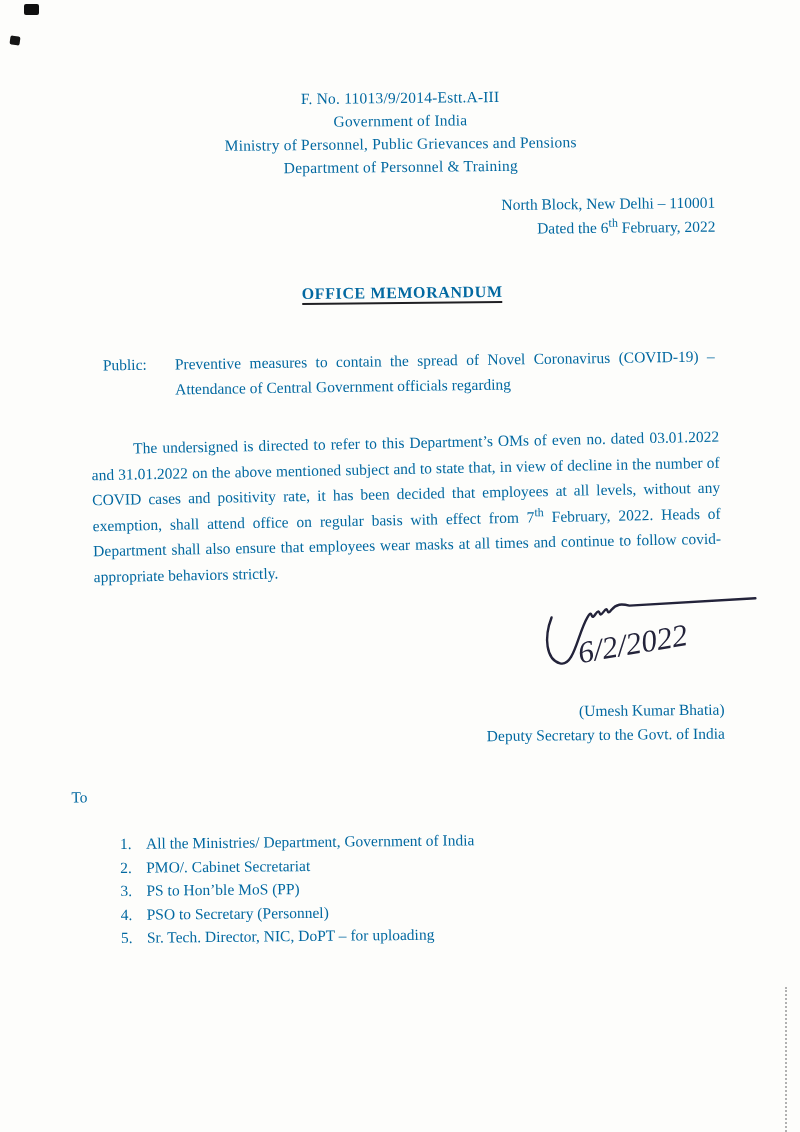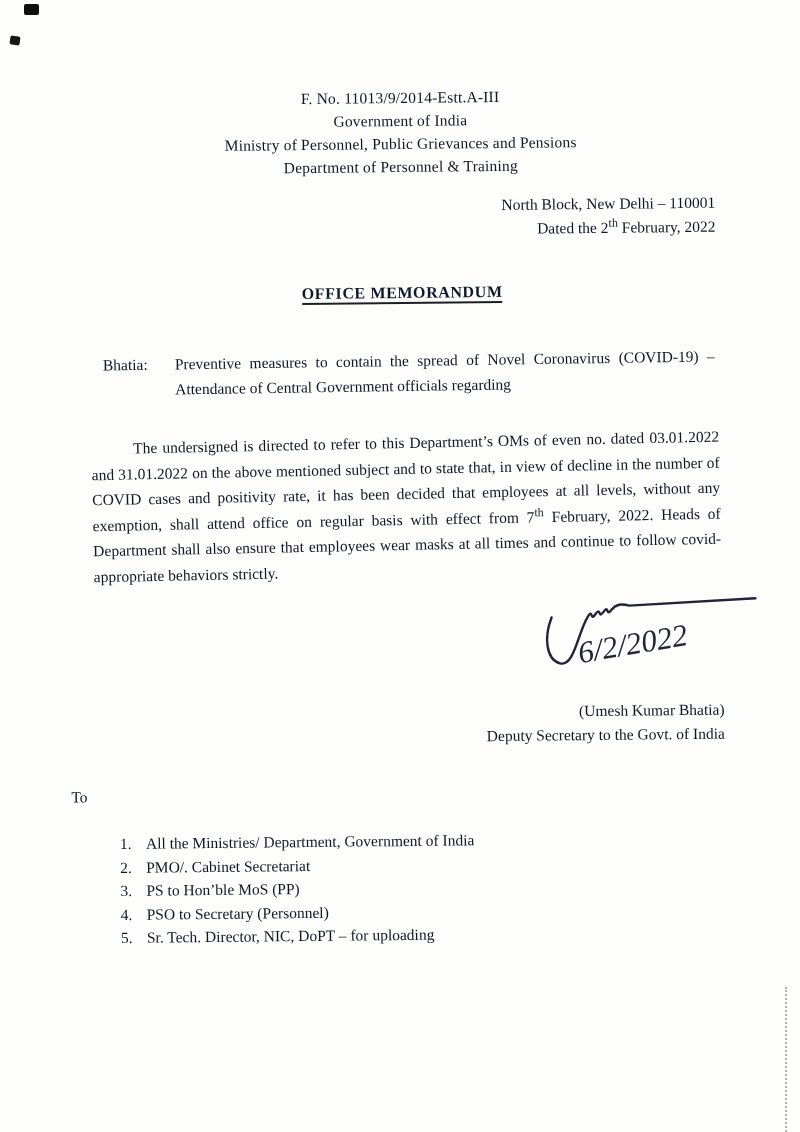--- a/index.html
+++ b/index.html
@@ -2,21 +2,21 @@
 <html><head>
 <meta charset="utf-8">
 <style>
   html, body { margin: 0; padding: 0; background: #e8e8e8; }
   .page {
     position: relative;
     width: 800px;
     height: 1132px;
     margin: 0 auto;
     background: #fdfdfb;
-    color: #0f172a;
+    color: #0369a1;
     font-family: "Liberation Serif", "DejaVu Serif", serif;
     font-size: 15.5px;
     overflow: hidden;
     box-shadow: 0 0 6px rgba(0,0,0,.25);
   }
   .tilt { transform: rotate(-0.6deg); transform-origin: 50% 0; }
 
   
   .blot1 { position:absolute; left:24px; top:4px; width:15px; height:11px; background:#101010; border-radius:2px; }
   .blot2 { position:absolute; left:10px; top:36px; width:10px; height:9px; background:#161616; border-radius:2px; transform:rotate(8deg); }
@@ -79,29 +79,29 @@
 
     <div class="header">
       <div>F. No. 11013/9/2014-Estt.A-III</div>
       <div>Government of India</div>
       <div>Ministry of Personnel, Public Grievances and Pensions</div>
       <div>Department of Personnel &amp; Training</div>
     </div>
 
     <div class="dateline">
       <div>North Block, New Delhi – 110001</div>
-      <div><span>Dated the 2</span><sup>th</sup><span> February, 2022</span></div>
+      <div><span>Dated the 6</span><sup>th</sup><span> February, 2022</span></div>
     </div>
 
     <div class="om-title">
       <span>OFFICE MEMORANDUM</span>
     </div>
 
     <div class="subject">
-      <span class="label">Bhatia:</span>
+      <span class="label">Public:</span>
       <span>Preventive measures to contain the spread of Novel Coronavirus (COVID-19) – Attendance of Central Government officials regarding</span>
     </div>
 
     <p class="body-par"><span>The undersigned is directed to refer to this Department’s OMs of even no. dated 03.01.2022 and 31.01.2022 on the above mentioned subject and to state that, in view of decline in the number of COVID cases and positivity rate, it has been decided that employees at all levels, without any exemption, shall attend office on regular basis with effect from 7</span><sup>th</sup><span> February, 2022. Heads of Department shall also ensure that employees wear masks at all times and continue to follow covid-appropriate behaviors strictly.</span></p>
 
     <div class="sig-block">
       <svg class="sig-svg" width="232" height="92" viewBox="0 0 232 92">
         <path d="M14,20 C6,40 8,62 22,66 C36,70 40,36 50,20 C56,10 52,26 58,17 C64,9 60,23 66,15 C72,7 68,21 74,13 C79,7 84,7 92,9 L218,3" fill="none" stroke="#23233a" stroke-width="2.4" stroke-linecap="round"></path>
         <text x="42" y="66" transform="rotate(-9 42 66)" font-family="Liberation Serif, serif" font-style="italic" font-size="31" fill="#23233a">6/2/2022</text>
       </svg>

